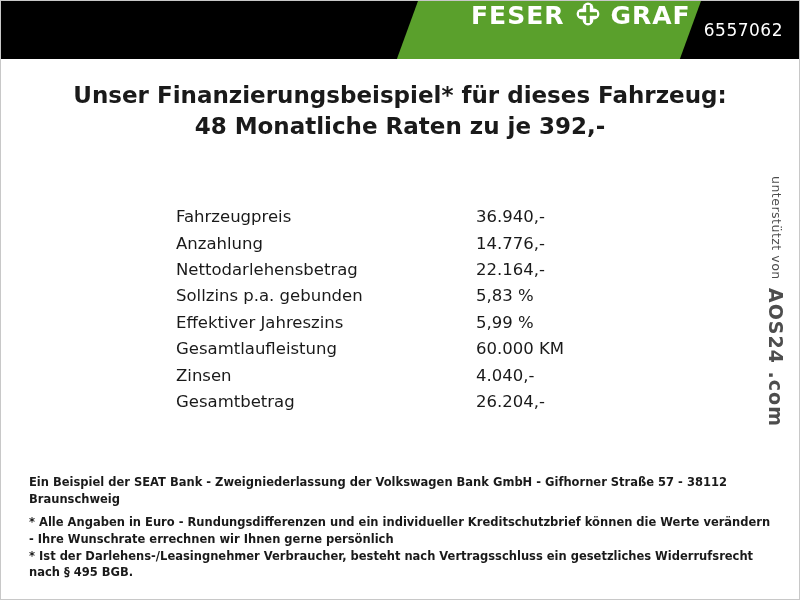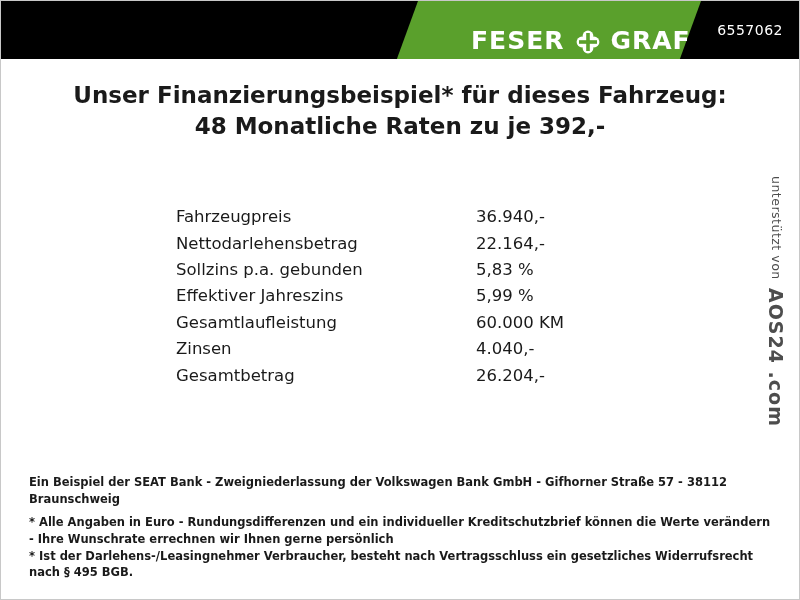--- a/index.html
+++ b/index.html
@@ -40,21 +40,21 @@
     background: #5aa02c;
     transform: skewX(-20deg);
     transform-origin: top left;
   }
   .brand {
     position: absolute;
     top: 0;
     left: 470px;
     height: 54px;
     display: flex;
-    align-items: flex-end;
+    align-items: flex-start;
     gap: 10px;
     z-index: 3;
   }
   .brand-text {
     color: #ffffff;
     font-size: 25px;
     font-weight: bold;
     letter-spacing: 1px;
     font-family: "DejaVu Sans", sans-serif;
   }
@@ -66,21 +66,21 @@
   }
   .brand-mark svg { display: block; }
   .header-id {
     position: absolute;
     right: 16px;
     top: 0;
     height: 58px;
     display: flex;
     align-items: center;
     color: #ffffff;
-    font-size: 14px;
+    font-size: 17px;
     letter-spacing: 0.5px;
     z-index: 3;
   }
 
   
   .title-block {
     text-align: center;
     margin-top: 22px;
   }
   .title-main {
@@ -190,20 +190,24 @@
     <div class="title-sub">48 Monatliche Raten zu je 392,-</div>
   </div>
 
   <table class="finance-table">
     <tbody>
       <tr>
         <td class="label">Fahrzeugpreis</td>
         <td class="value">36.940,-</td>
       </tr>
       <tr>
+        <td class="label">Anzahlung</td>
+        <td class="value">14.776,-</td>
+      </tr>
+      <tr>
         <td class="label">Nettodarlehensbetrag</td>
         <td class="value">22.164,-</td>
       </tr>
       <tr>
         <td class="label">Sollzins p.a. gebunden</td>
         <td class="value">5,83 %</td>
       </tr>
       <tr>
         <td class="label">Effektiver Jahreszins</td>
         <td class="value">5,99 %</td>

